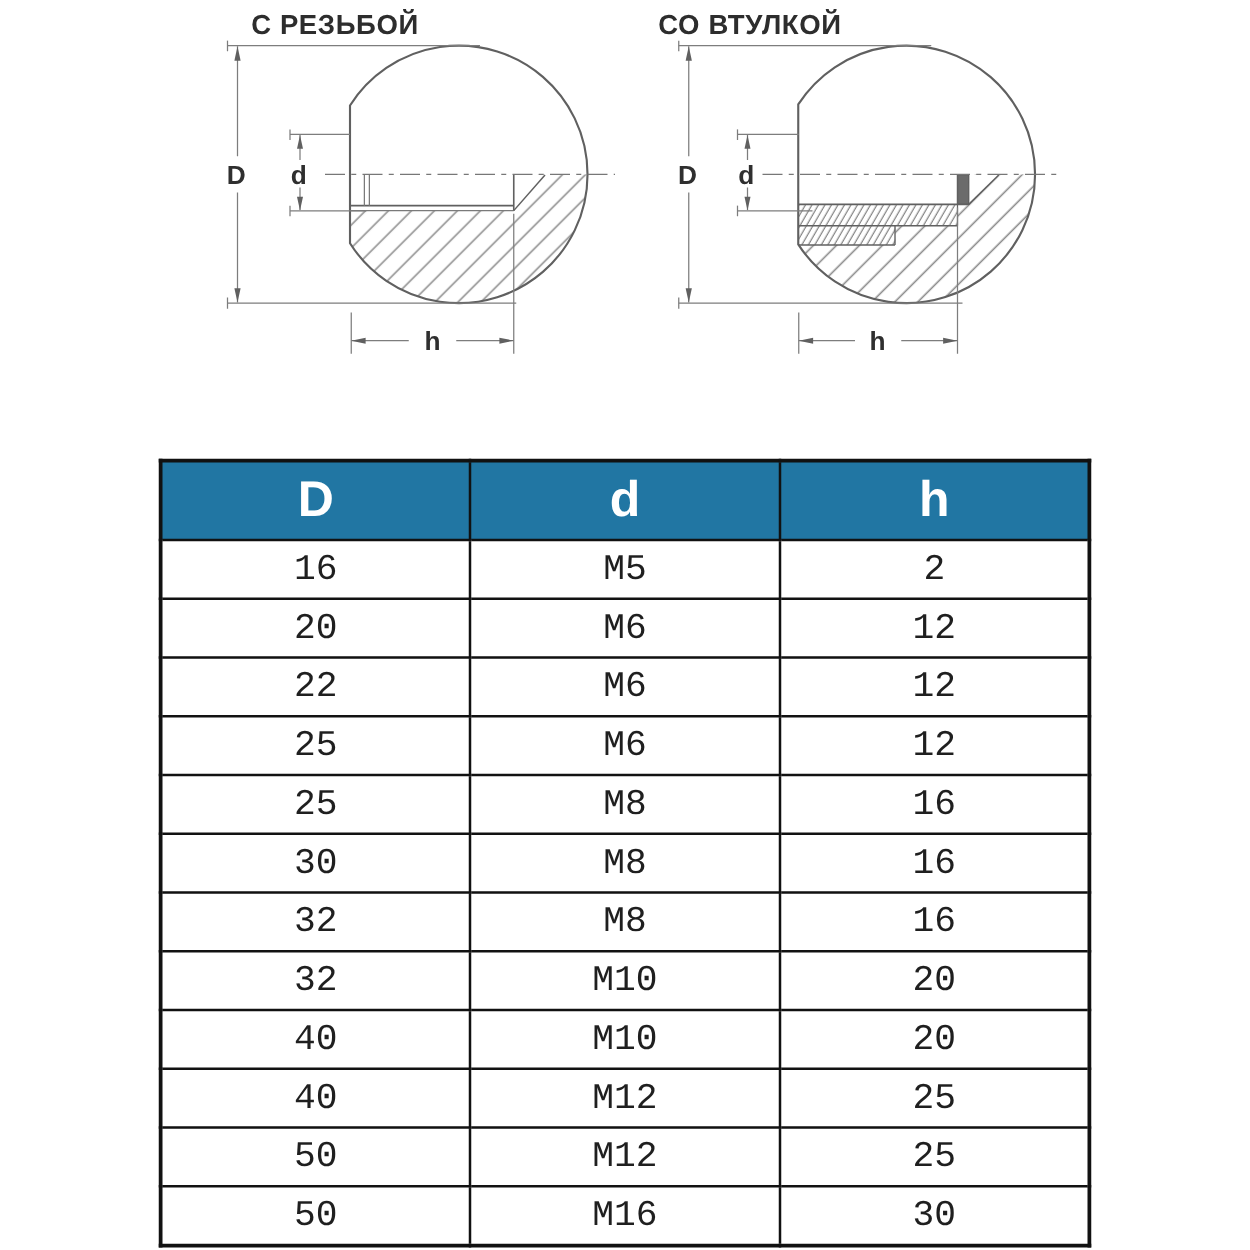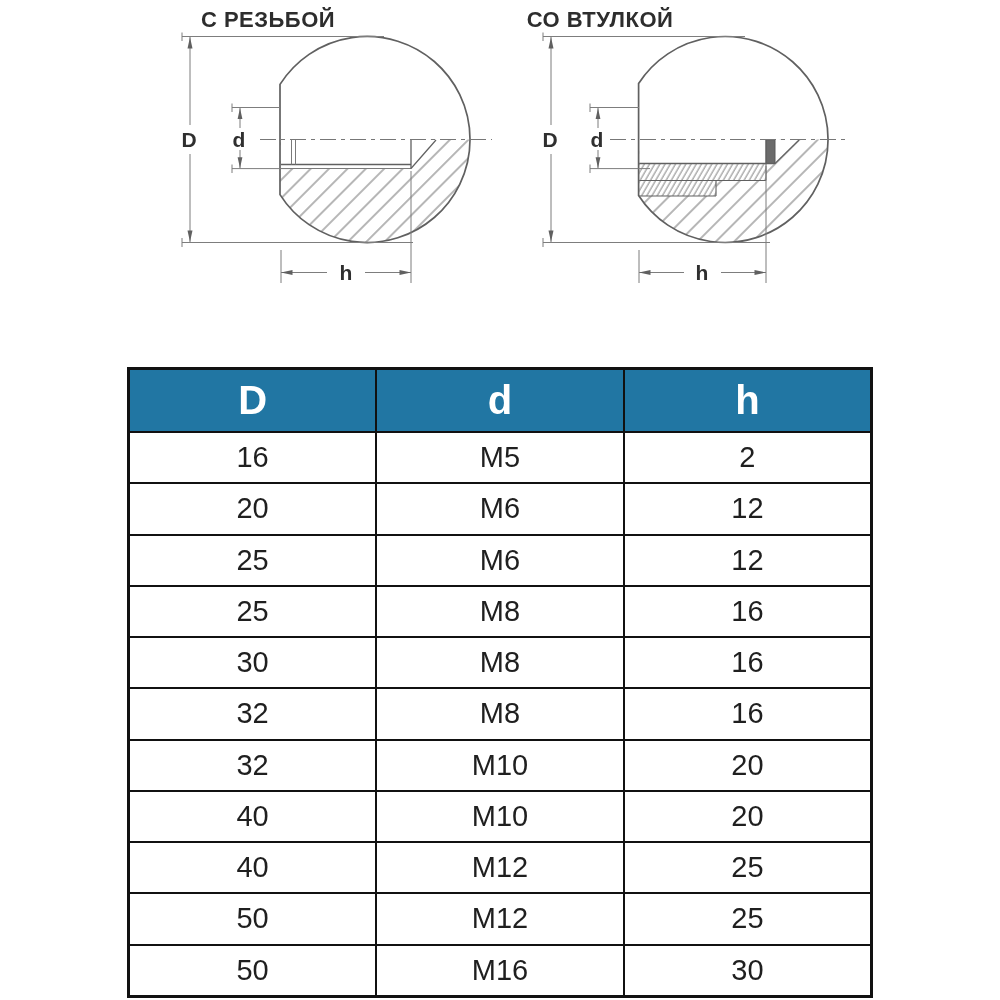--- a/index.html
+++ b/index.html
@@ -15,21 +15,21 @@
     position:absolute;left:127px;top:367px;width:746px;height:631px;
     border-collapse:collapse;table-layout:fixed;
     border:3px solid #111111;
   }
   .spec-table th{
     background:#2176A3;color:#ffffff;font-size:40px;font-weight:bold;
     height:61px;border:2px solid #111111;text-align:center;vertical-align:middle;padding:0;
   }
   .spec-table td{
     font-size:29px;color:#1f1f1f;text-align:center;vertical-align:middle;
-    border:2px solid #111111;padding:0;background:#ffffff;font-weight:400;
+    border:2px solid #111111;padding:0;background:#ffffff;font-weight:400;font-family:Liberation Mono, monospace;
   }
 </style>
 </head>
 <body>
 
 <div class="stage">
 
   <svg class="drawings" width="1000" height="350" viewBox="0 0 1000 350">
     <defs>
       <pattern id="hatchCoarse" width="13" height="13" patternUnits="userSpaceOnUse" patternTransform="rotate(45)">
@@ -182,20 +182,25 @@
         <td>16</td>
         <td>M5</td>
         <td>2</td>
       </tr>
       <tr>
         <td>20</td>
         <td>M6</td>
         <td>12</td>
       </tr>
       <tr>
+        <td>22</td>
+        <td>M6</td>
+        <td>12</td>
+      </tr>
+      <tr>
         <td>25</td>
         <td>M6</td>
         <td>12</td>
       </tr>
       <tr>
         <td>25</td>
         <td>M8</td>
         <td>16</td>
       </tr>
       <tr>

